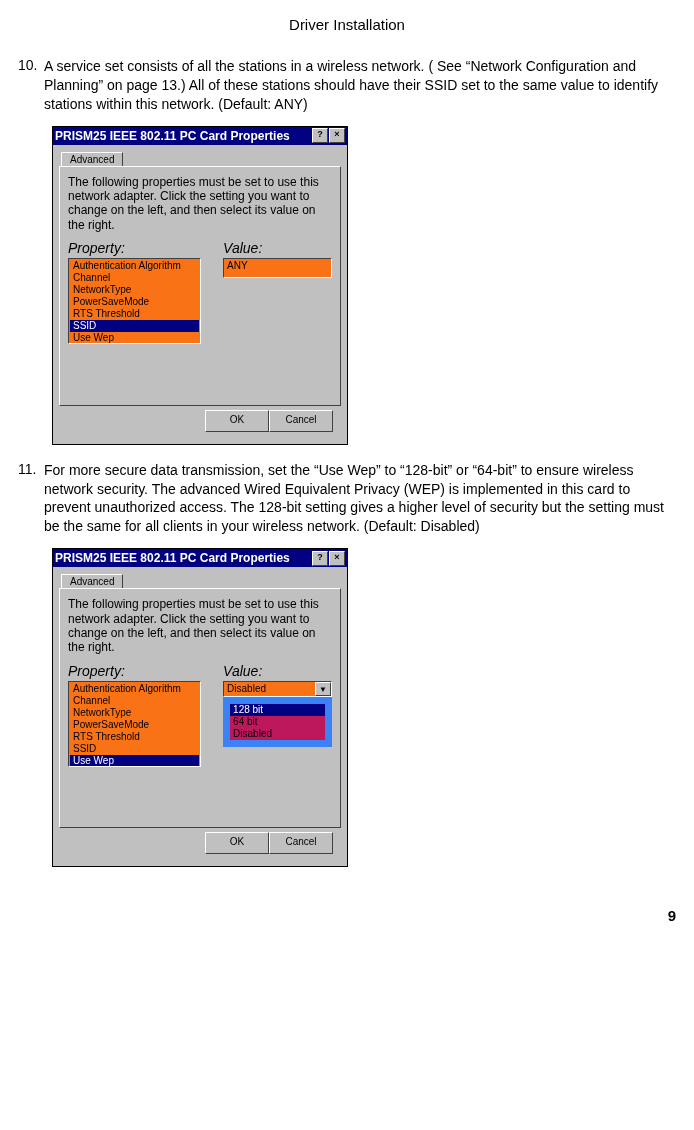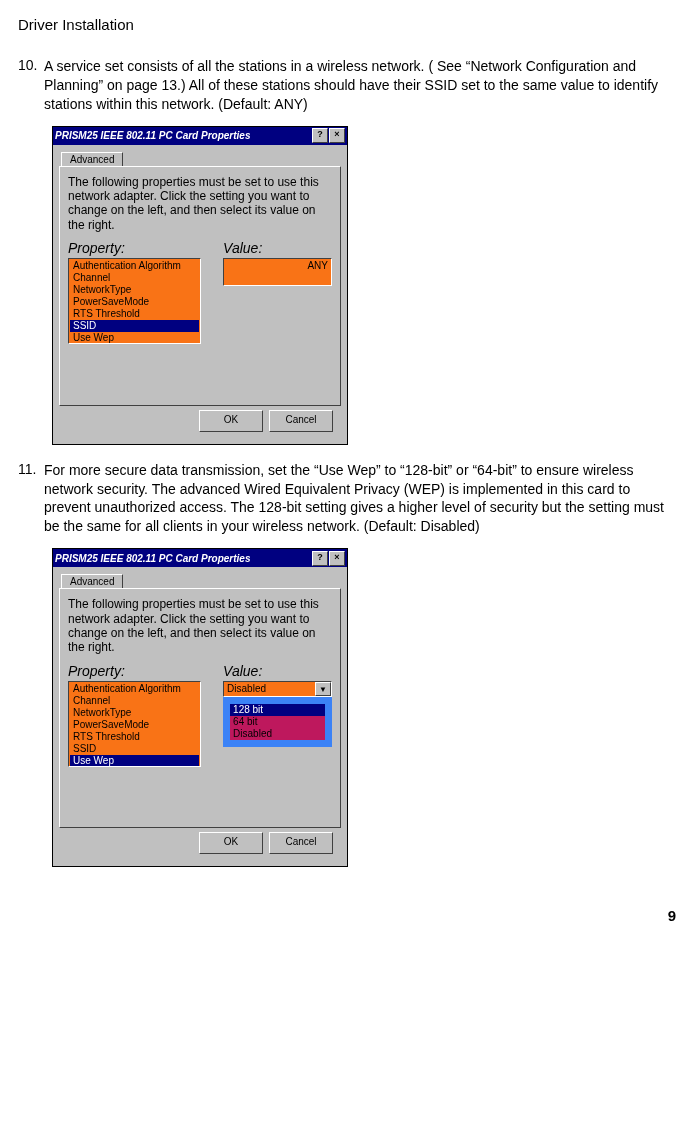--- a/index.html
+++ b/index.html
@@ -11,21 +11,21 @@
     background: #fff;
     width: 694px;
   }
   .page {
     padding: 16px 18px 20px 18px;
     box-sizing: border-box;
     width: 694px;
     position: relative;
   }
   .header {
-    text-align: left;
+    text-align: center;
     font-size: 15px;
     margin: 0 0 24px 0;
   }
   .footer {
     text-align: right;
     font-size: 15px;
     font-weight: bold;
     margin-top: 40px;
   }
   ol.steps {
@@ -60,24 +60,23 @@
     background: #000080;
     color: #fff;
     display: flex;
     align-items: center;
     justify-content: space-between;
     padding: 1px 2px;
     height: 16px;
   }
   .titlebar .title {
     font-weight: bold;
-    font-size: 10px;
+    font-size: 12px;
     white-space: nowrap;
     overflow: hidden;
-    font-style: italic;
   }
   .titlebtns {
     display: flex;
     gap: 1px;
   }
   .titlebtn {
     width: 14px;
     height: 13px;
     background: #c0c0c0;
     border-top: 1px solid #fff;
@@ -139,21 +138,21 @@
     border-left: 1px solid #404040;
     border-right: 1px solid #fff;
     border-bottom: 1px solid #fff;
     background: #f97316;
     font-size: 10px;
     line-height: 12px;
     box-sizing: border-box;
     overflow: hidden;
   }
   .listbox { height: 86px; padding: 1px; }
-  .textbox { height: 28px; padding: 1px 3px; text-align: right; }
+  .textbox { height: 20px; padding: 1px 3px; }
   .combo {
     height: 16px;
     display: flex;
     align-items: stretch;
     padding: 0;
   }
   .combo .combotext { flex: 1; padding: 1px 3px; }
   .combo .combodrop {
     width: 14px;
     background: #c0c0c0;
@@ -169,21 +168,21 @@
     border: 7px solid #3b82f6;
     background: #be185d;
     font-size: 10px;
     line-height: 12px;
   }
   .li-item { padding: 0 3px; }
   .li-sel-blue { background: #000080; color: #fff; padding: 0 3px; }
   .btnrow-outer {
     display: flex;
     justify-content: flex-end;
-    gap: 6px;
+    gap: 0;
     padding: 4px 8px 6px 0;
   }
   .btn {
     width: 62px;
     height: 20px;
     background: #c0c0c0;
     border-top: 1px solid #fff;
     border-left: 1px solid #fff;
     border-right: 1px solid #404040;
     border-bottom: 1px solid #404040;

